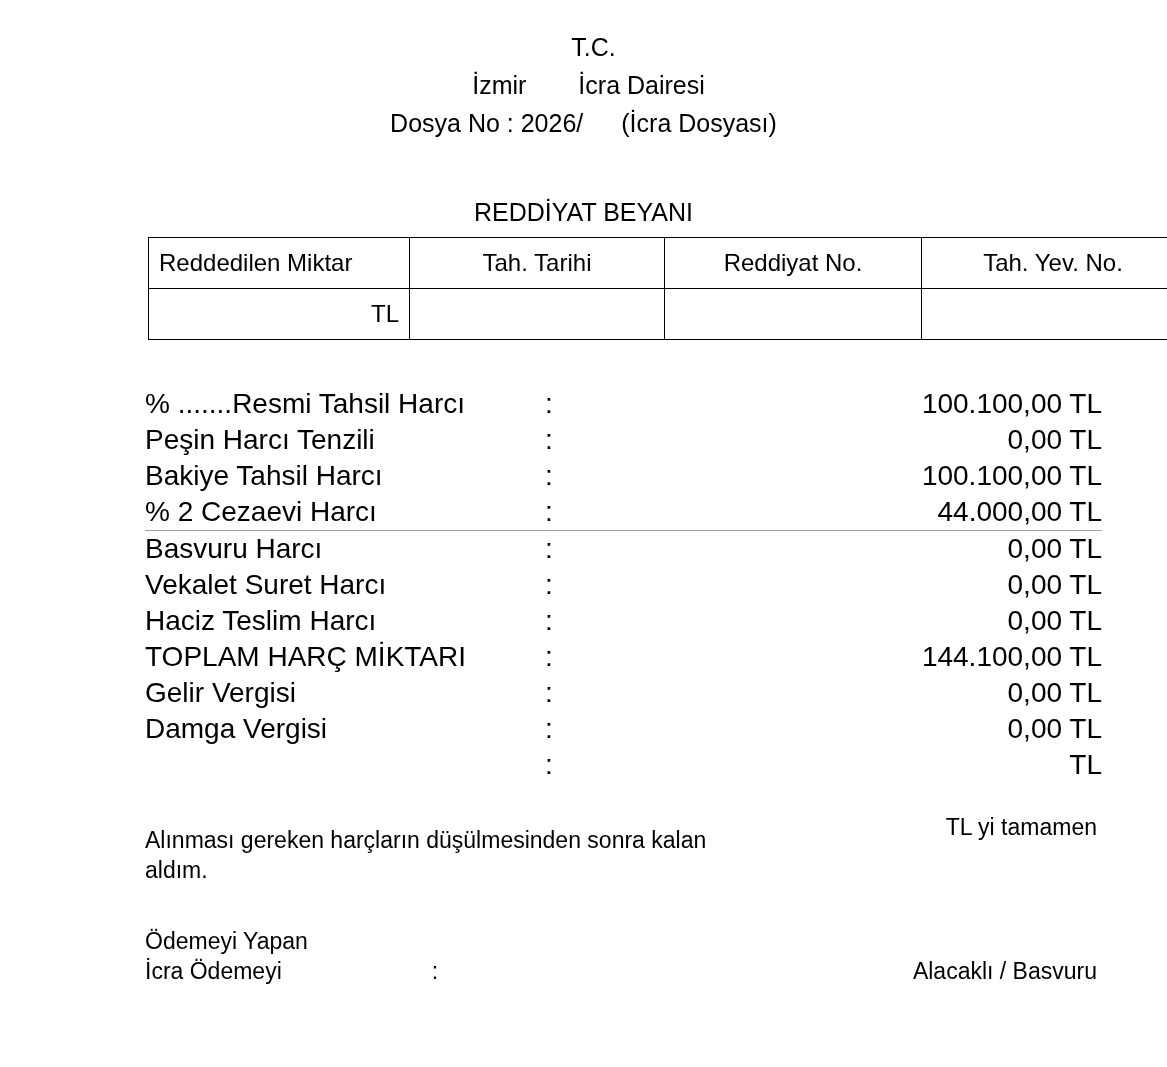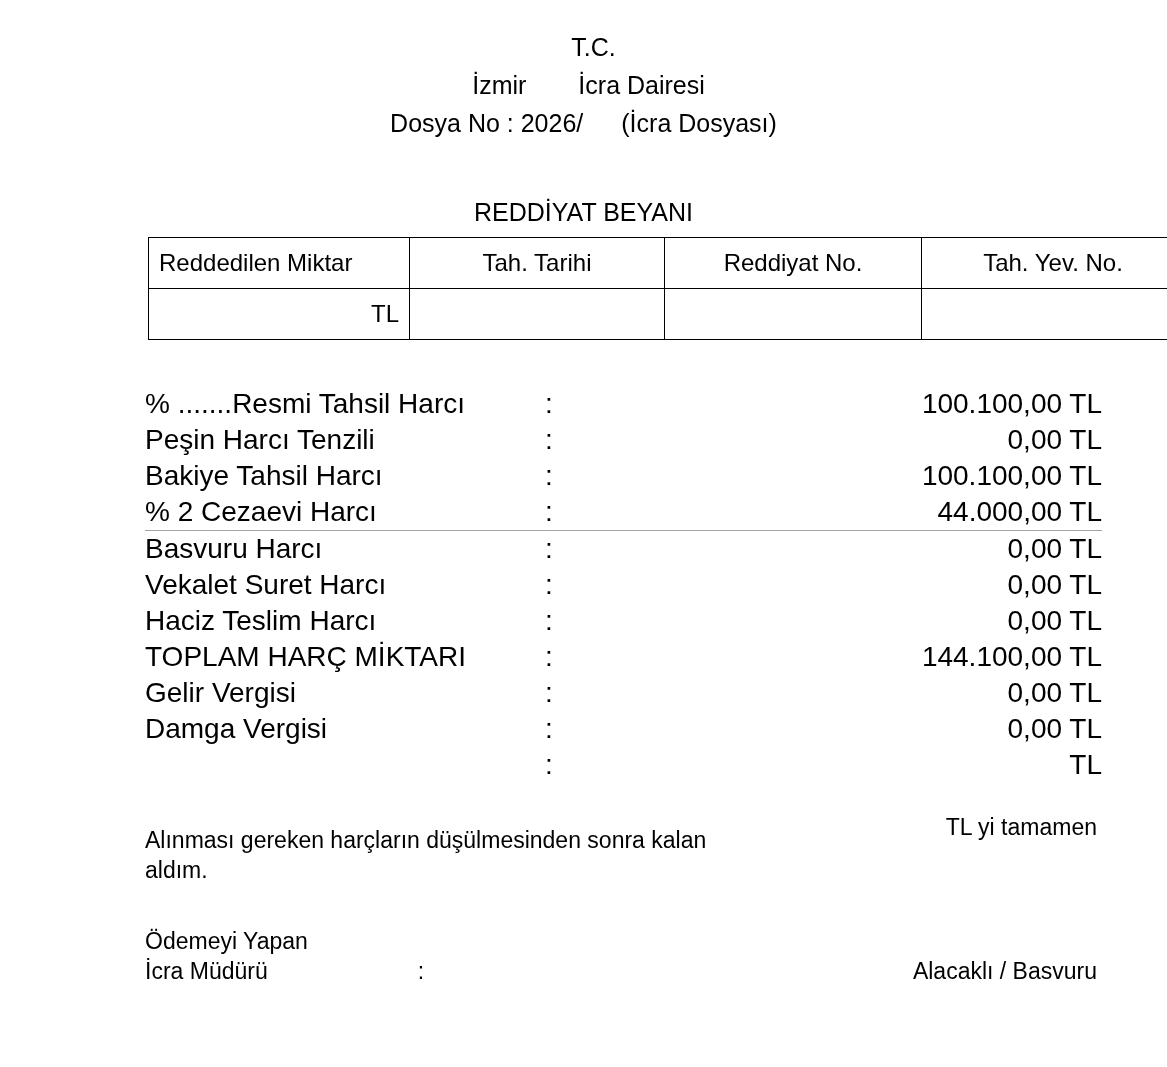--- a/index.html
+++ b/index.html
@@ -248,17 +248,17 @@
         <span class="fee-amount">TL</span>
       </div>
     </div>
 
   <div class="statement">
     <div class="st-main"><span>Alınması gereken harçların düşülmesinden sonra kalan</span><br><span>aldım.</span></div>
     <div class="st-right">TL yi tamamen</div>
   </div>
 
   <div class="signatures">
-    <div class="sig-left"><span>Ödemeyi Yapan</span><span class="sig-l2"><span>İcra Müdürü</span><span class="sig-colon"></span><span>:</span></span></div>
+    <div class="sig-left"><span>Ödemeyi Yapan</span><span class="sig-l2"><span>İcra Ödemeyi</span><span class="sig-colon"></span><span>:</span></span></div>
     <div class="sig-right">Alacaklı / Basvuru</div>
   </div>
 
 </div>
 
 </body></html>

